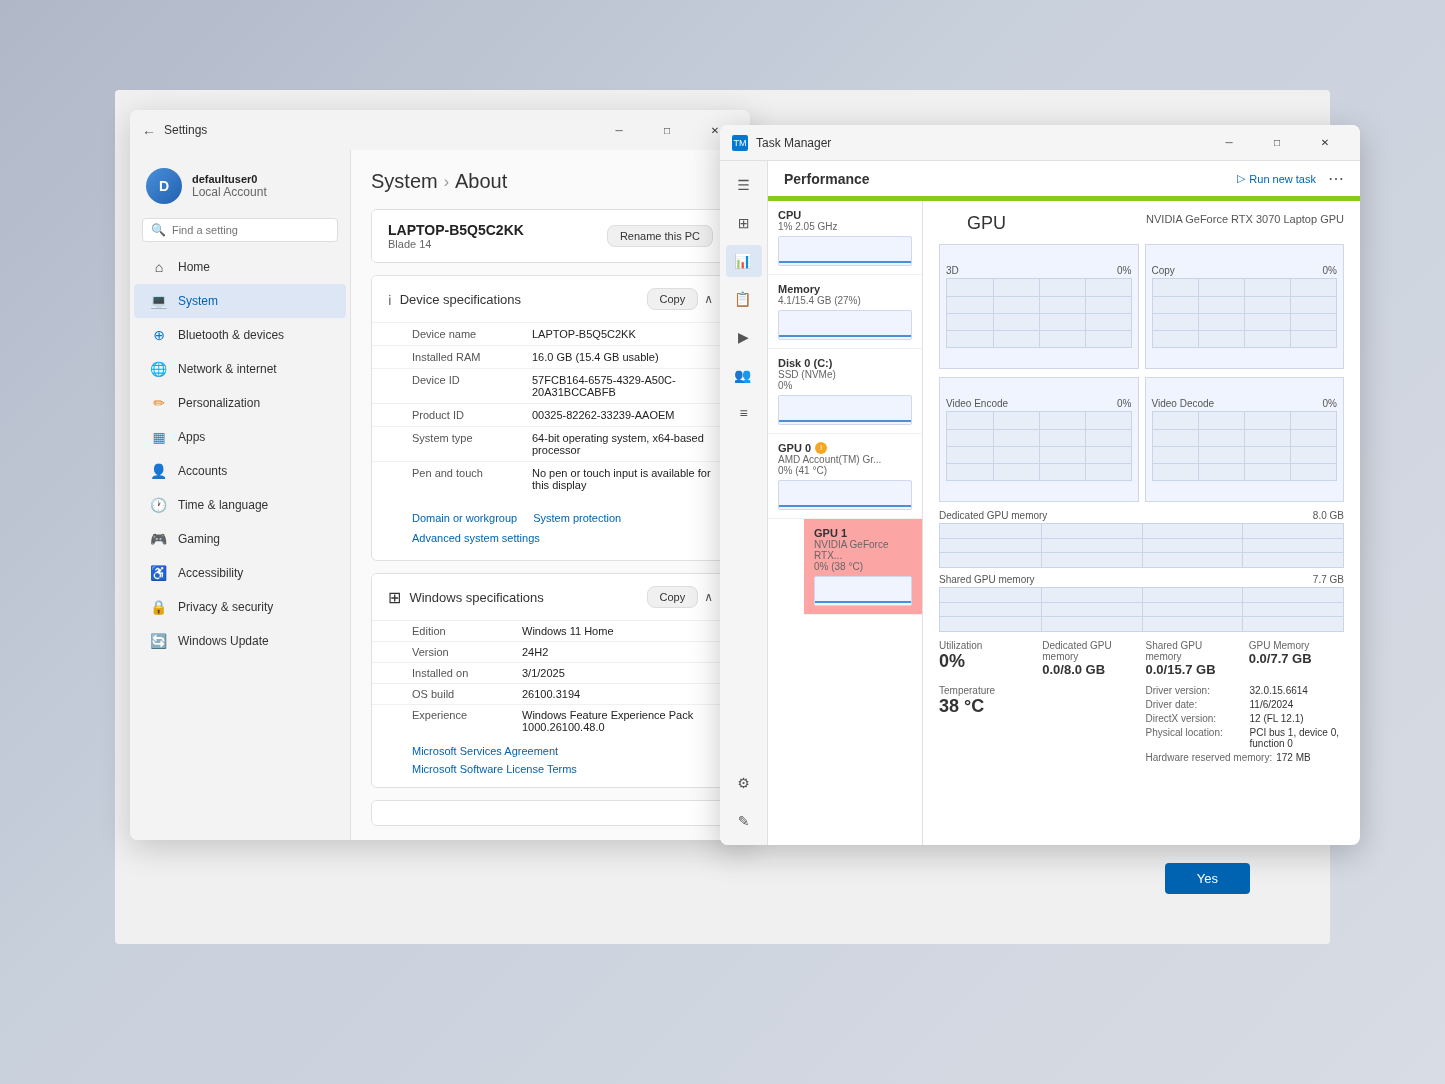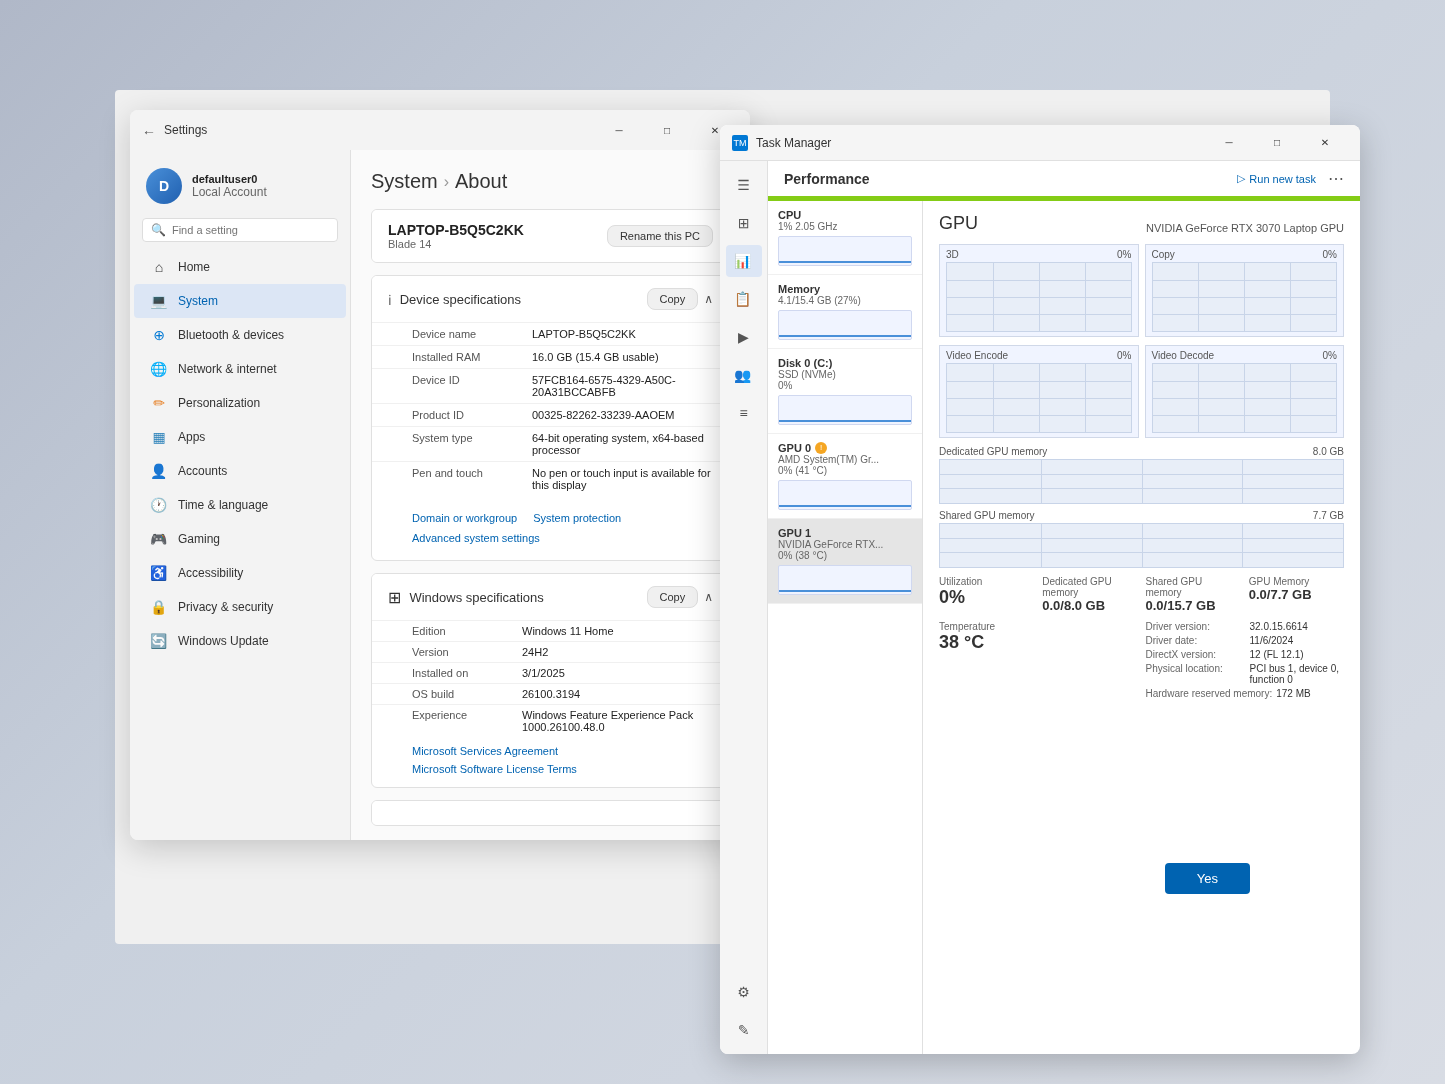--- a/index.html
+++ b/index.html
@@ -245,21 +245,21 @@
       padding: 2px 0;
       display: block;
     }
 
     
     .taskman-window {
       position: absolute;
       top: 35px;
       left: 605px;
       width: 640px;
-      height: 929px;
+      height: 720px;
       background: white;
       border-radius: 8px;
       box-shadow: 0 8px 32px rgba(0,0,0,0.22);
       display: flex;
       flex-direction: column;
       overflow: hidden;
     }
     .taskman-titlebar {
       height: 36px;
       background: #f5f5f5;
@@ -346,21 +346,21 @@
     .perf-list {
       width: 155px;
       border-right: 1px solid #e0e0e0;
       overflow-y: auto;
     }
     .perf-item {
       padding: 8px 10px;
       border-bottom: 1px solid #f0f0f0;
       cursor: pointer;
     }
-    .perf-item.active { background: #e5e5e5; }
+    .perf-item.active { background: #fca5a5; margin-left: 36px; }
     .perf-item-header { font-size: 11px; font-weight: 600; color: #333; }
     .perf-item-sub { font-size: 10px; color: #666; }
     .mini-graph {
       height: 30px;
       background: #f0f4ff;
       border: 1px solid #d0d8f0;
       border-radius: 2px;
       margin-top: 4px;
       position: relative;
       overflow: hidden;
@@ -383,35 +383,36 @@
       line-height: 12px;
     }
     .perf-detail {
       flex: 1;
       padding: 12px 16px;
       overflow-y: auto;
     }
     .perf-detail-title {
       display: flex;
       justify-content: space-between;
-      align-items: flex-end;
+      align-items: flex-start;
       margin-bottom: 10px;
+      margin-left: 28px;
     }
     .gpu-title { font-size: 18px; font-weight: 300; color: #333; }
     .gpu-model { font-size: 11px; color: #555; text-align: right; }
     .graphs-grid {
       display: grid;
       grid-template-columns: 1fr 1fr;
       gap: 6px;
       margin-bottom: 8px;
     }
     .graph-box {
       border: 1px solid #d0d8e8;
       background: #f0f4ff;
-      padding: 4px 6px;
+      padding: 20px 6px;
     }
     .graph-box-title {
       font-size: 10px;
       color: #555;
       margin-bottom: 2px;
       display: flex;
       justify-content: space-between;
     }
     .graph-area {
       height: 70px;
@@ -718,21 +719,21 @@
               <div class="perf-item-sub">0%</div>
               <div class="mini-graph">
                   <div class="mini-graph-line"></div>
                 </div>
             </div>
             <div class="perf-item">
               <div style="display:flex;align-items:center;gap:4px;">
                 <div class="perf-item-header">GPU 0</div>
                 <span class="warn-icon">!</span>
               </div>
-              <div class="perf-item-sub">AMD System(TM) Gr...</div>
+              <div class="perf-item-sub">AMD Account(TM) Gr...</div>
               <div class="perf-item-sub">0% (41 °C)</div>
               <div class="mini-graph">
                   <div class="mini-graph-line"></div>
                 </div>
             </div>
             <div class="perf-item active">
               <div class="perf-item-header">GPU 1</div>
               <div class="perf-item-sub">NVIDIA GeForce RTX...</div>
               <div class="perf-item-sub">0% (38 °C)</div>
               <div class="mini-graph">

